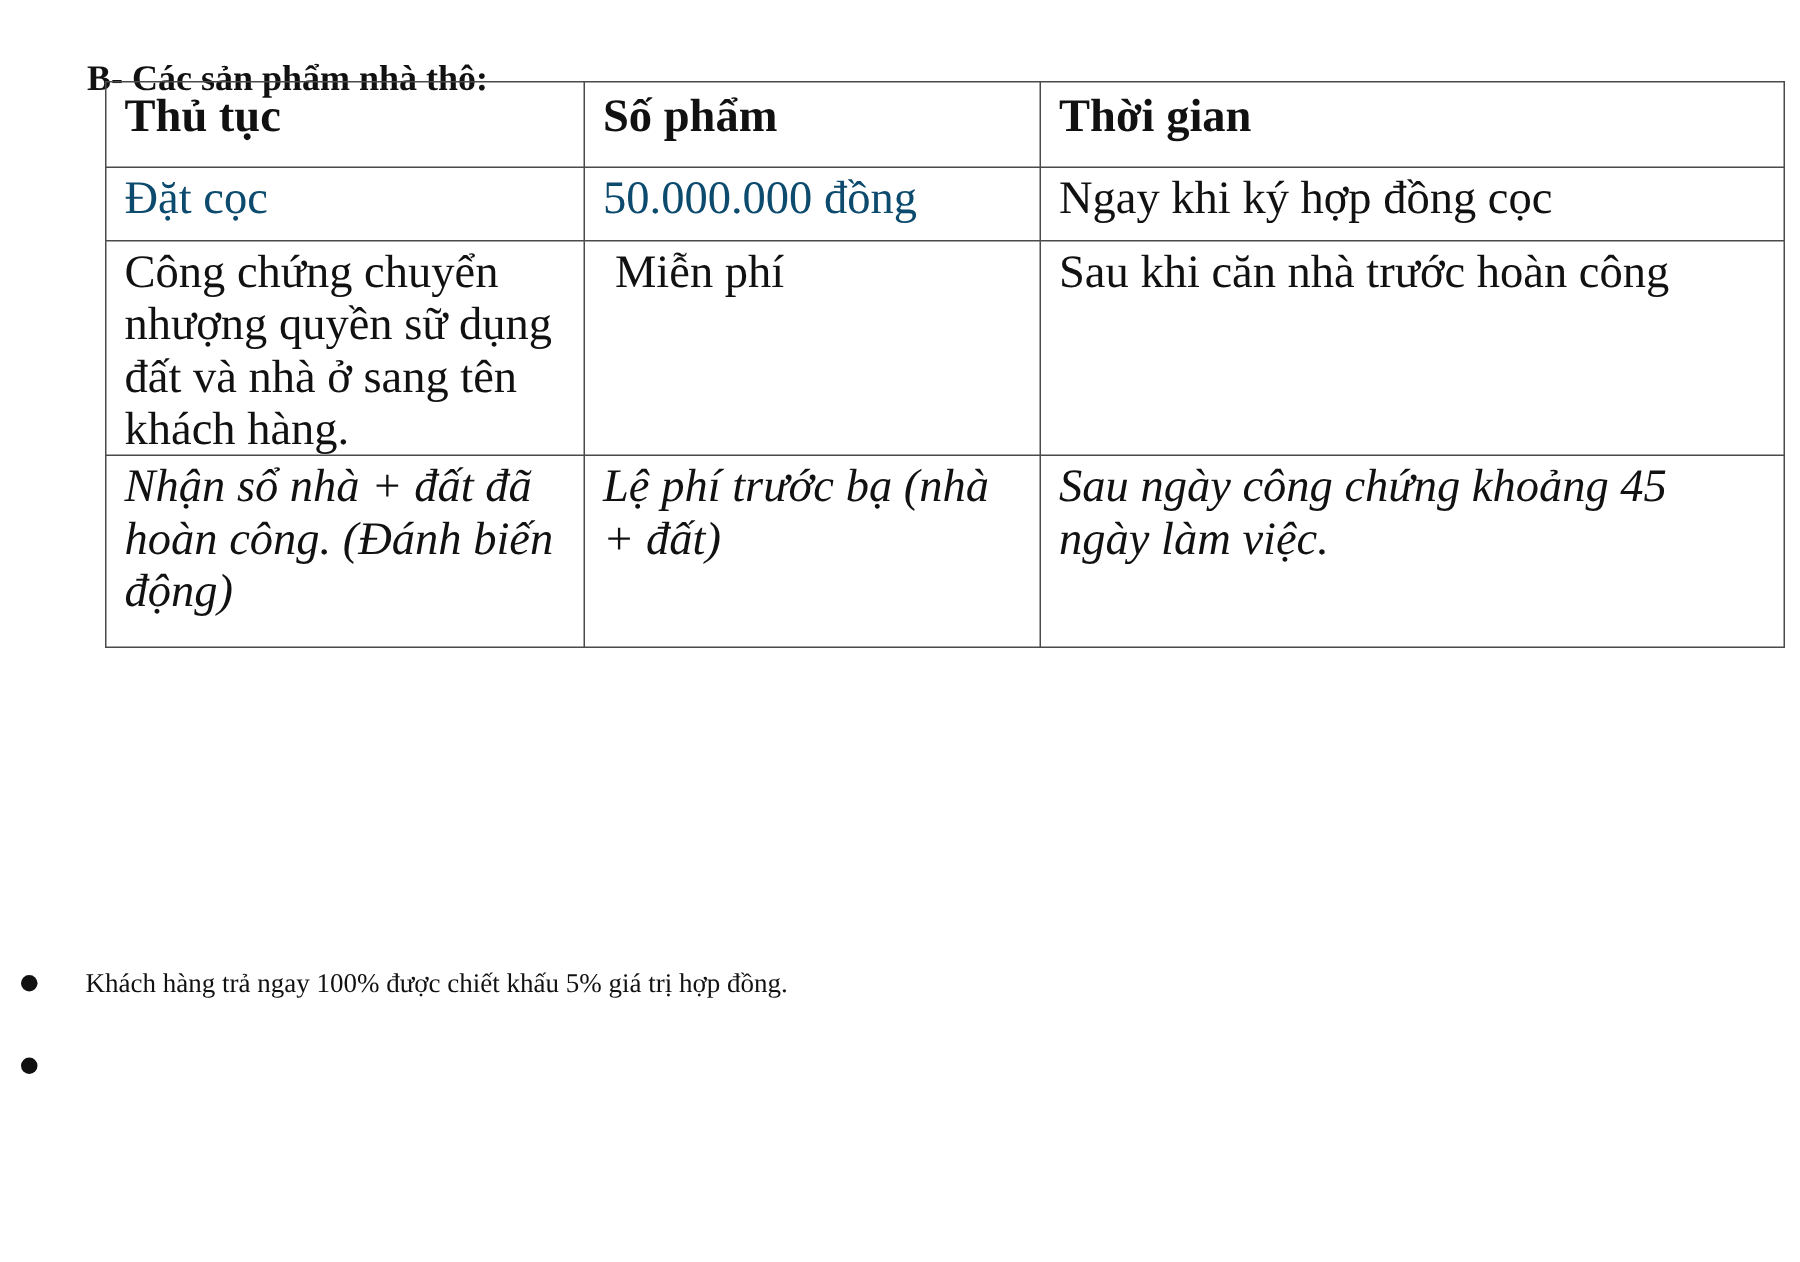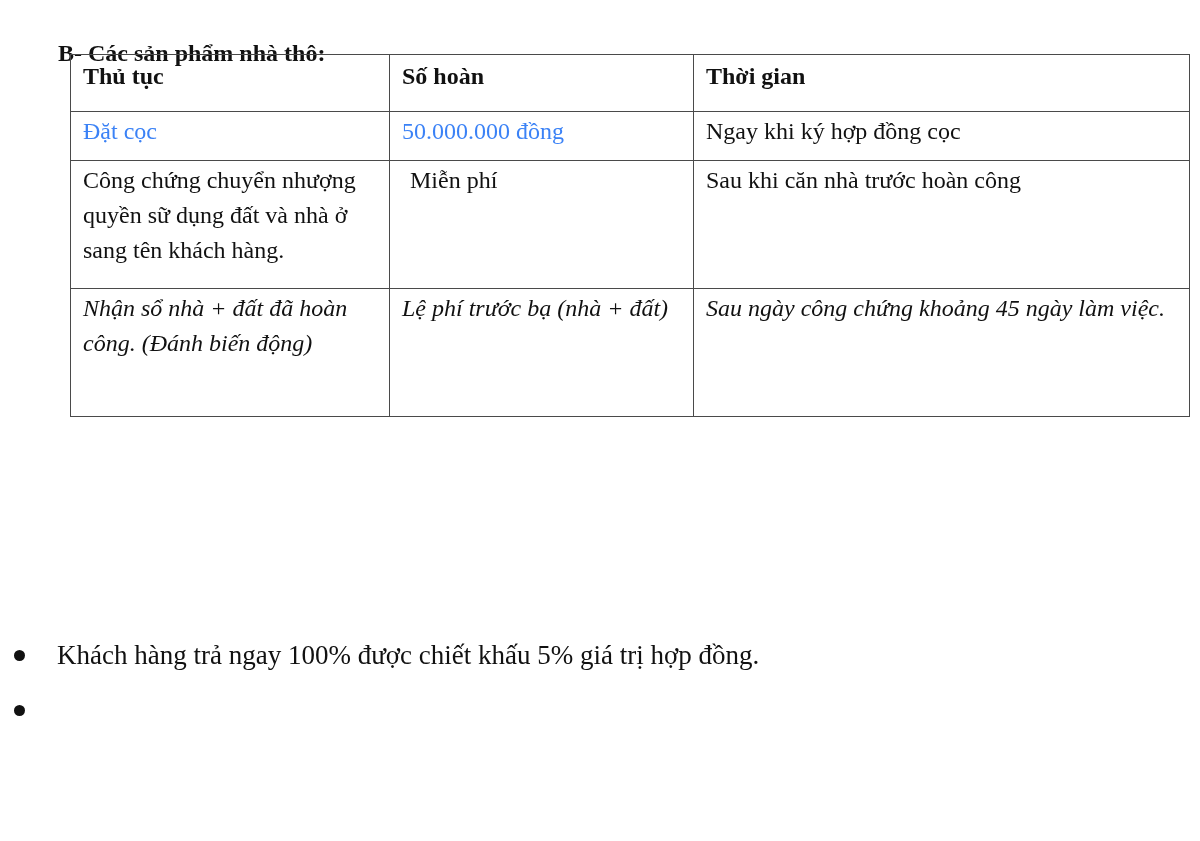--- a/index.html
+++ b/index.html
@@ -14,44 +14,44 @@
     white-space: nowrap;
   }
   table.doc-table {
     position: absolute; left: 70px; top: 54px;
     width: 1119px; border-collapse: collapse;
     table-layout: fixed;
   }
   table.doc-table td, table.doc-table th {
     border: 1.5px solid #4a4a4a;
     vertical-align: top;
-    font-size: 24px; line-height: 35px;
+    font-size: 31px; line-height: 35px;
     padding: 2px 12px 0 12px;
     text-align: left;
     font-weight: normal;
   }
   table.doc-table th { font-weight: bold; padding-top: 4px; }
   col.c1 { width: 319px; }
   col.c2 { width: 304px; }
   col.c3 { width: 496px; }
   tr.r-head { height: 57px; }
   tr.r1 { height: 49px; }
   tr.r2 { height: 73px; }
   tr.r3 { height: 85px; }
   tr.r4 { height: 128px; }
   tr.r5 { height: 128px; font-style: italic; }
-  .red { color: #3b82f6; }
+  .red { color: #0c4a6e; }
   .indent { padding-left: 20px !important; }
   ul.notes {
     position: absolute; left: 0; top: 628px; width: 1200px;
     margin: 0; padding: 0; list-style: none;
   }
   ul.notes li {
     position: relative; padding-left: 57px; padding-right: 20px;
-    font-size: 27px; line-height: 55px;
+    font-size: 18px; line-height: 55px;
   }
   ul.notes li .bullet {
     position: absolute; left: 14px; top: 22px;
     width: 11px; height: 11px; border-radius: 50%;
     background: #111111;
   }
 </style>
 </head>
 <body>
 
@@ -59,21 +59,21 @@
 
 <table class="doc-table">
   <colgroup>
       <col class="c1">
       <col class="c2">
       <col class="c3">
     </colgroup>
   <tbody>
       <tr class="r-head">
     <th>Thủ tục</th>
-    <th>Số hoàn</th>
+    <th>Số phẩm</th>
     <th>Thời gian</th>
   </tr>
   <tr class="r1">
     <td class="red">Đặt cọc</td>
     <td class="red">50.000.000 đồng</td>
     <td>Ngay khi ký hợp đồng cọc</td>
   </tr>
   <tr class="r4">
     <td>Công chứng chuyển nhượng quyền sữ dụng đất và nhà ở sang tên khách hàng.</td>
     <td class="indent">Miễn phí</td>

